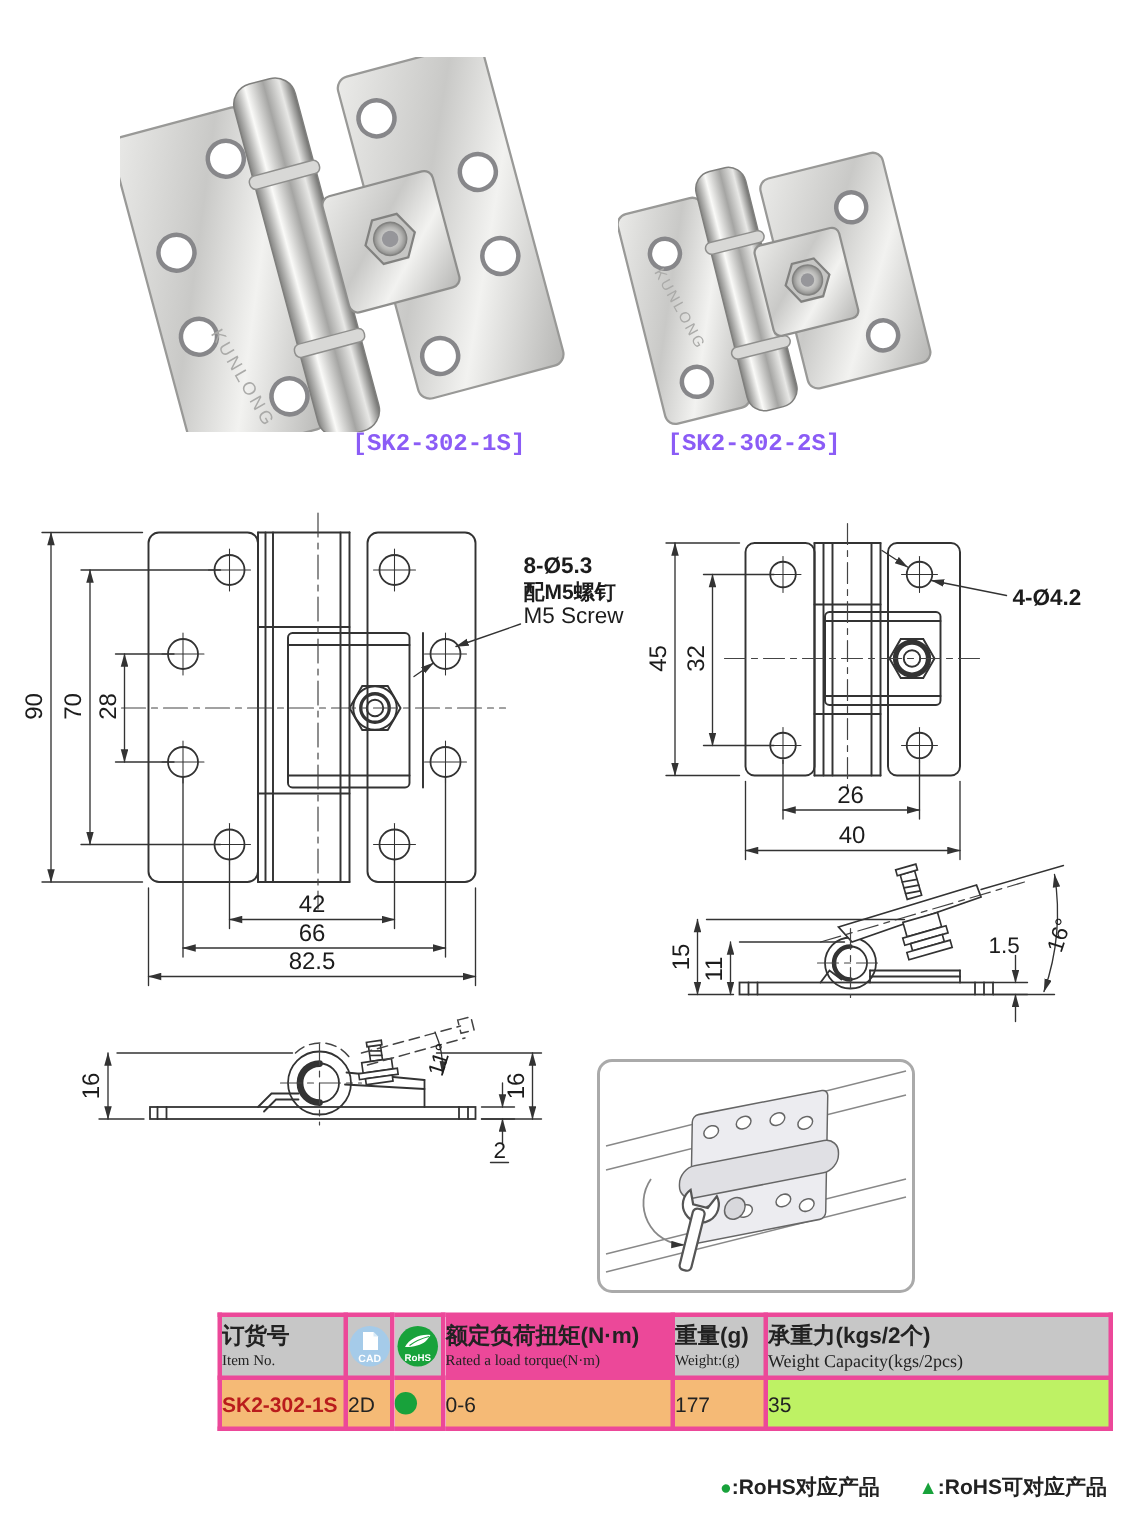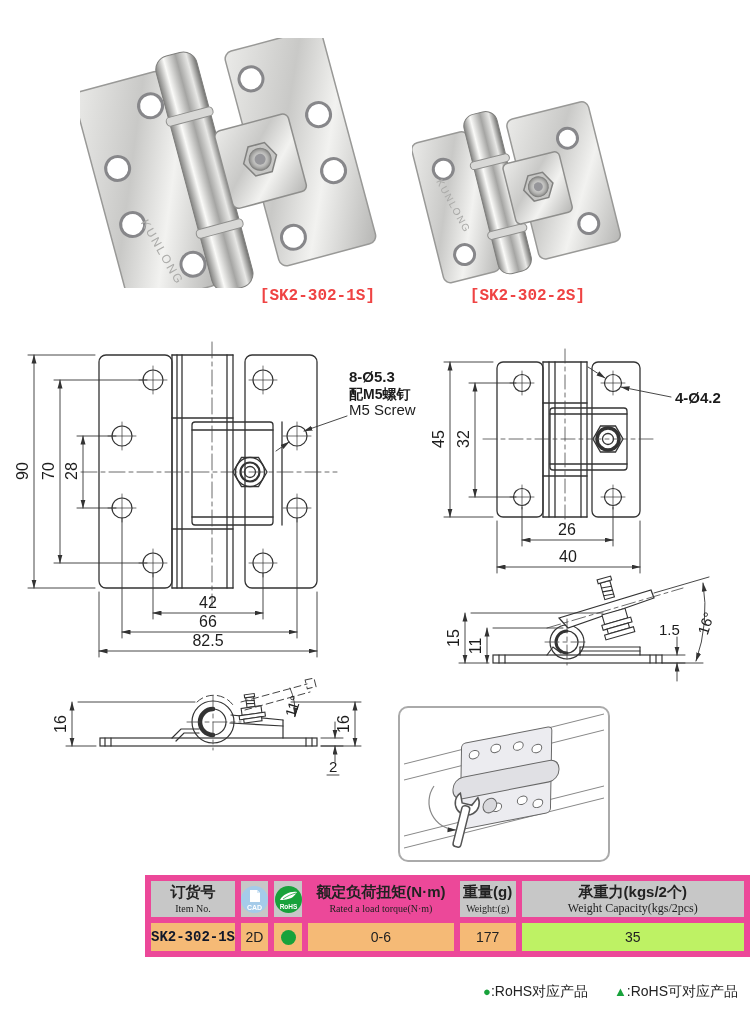--- a/index.html
+++ b/index.html
@@ -1,31 +1,31 @@
 <!DOCTYPE html>
 <html><head>
 <meta charset="utf-8">
 <style>
 *{margin:0;padding:0;box-sizing:border-box}
 body{background:#fff}
 .page{position:relative;width:750px;height:1024px;background:#fff;overflow:hidden;font-family:"Liberation Sans",sans-serif;color:#222}
 .abs{position:absolute}
-.plabel{font-family:"Liberation Mono",monospace;font-size:16px;font-weight:bold;color:#ef4444;text-align:right;letter-spacing:0px;white-space:nowrap}
+.plabel{font-family:"Liberation Mono",monospace;font-size:16px;font-weight:bold;color:#8b5cf6;text-align:left;letter-spacing:0px;white-space:nowrap}
 svg text{font-family:"Liberation Sans",sans-serif}
 table.spec{position:absolute;left:145px;top:875px;border-collapse:collapse;table-layout:fixed}
-table.spec td{border:6px solid #ec4899;text-align:center;vertical-align:middle;padding:0;overflow:hidden}
+table.spec td{border:3px solid #ec4899;vertical-align:middle;padding:0;overflow:hidden}
 .hdr .cn{font-size:15px;font-weight:bold;line-height:19px}
 .hdr .en{font-size:10px;font-family:"Liberation Serif",serif;line-height:15px}
 .hdr .en.small{font-size:12px}
-.itemcell{font-family:Liberation Mono, monospace;font-size:14px;font-weight:bold;color:#0f172a;white-space:nowrap}
+.itemcell{font-family:Liberation Sans, sans-serif;font-size:14px;font-weight:bold;color:#b91c1c;white-space:nowrap}
 .datacell{font-size:14px}
 .icircle{width:27px;height:27px;border-radius:50%;margin:2px auto;position:relative}
 .icircle svg{position:absolute;left:0;top:0}
 .greendot{width:15px;height:15px;border-radius:50%;display:inline-block;vertical-align:middle}
-.legend-cn{position:absolute;top:983px;left:350px;width:388px;text-align:right;font-size:14px;font-weight:normal;white-space:nowrap}
+.legend-cn{position:absolute;top:983px;left:350px;width:388px;text-align:right;font-size:14px;font-weight:bold;white-space:nowrap}
 .legend-en{position:absolute;top:1000px;left:57px;width:685px;font-family:"Liberation Serif",serif;font-size:15px;white-space:nowrap}
 .glyph{font-size:13px}
 .install{position:absolute;left:398px;top:706px;width:212px;height:156px;border:2px solid #aaa;border-radius:10px}
 </style>
 </head>
 <body>
 
 <div class="page">
 
   <svg class="abs" style="left:80px;top:38px" width="320" height="250" viewBox="0 0 320 250">

